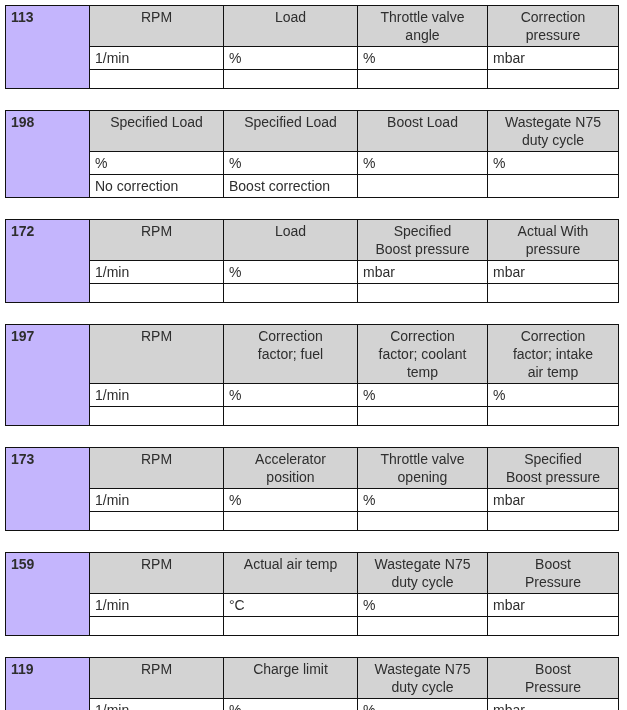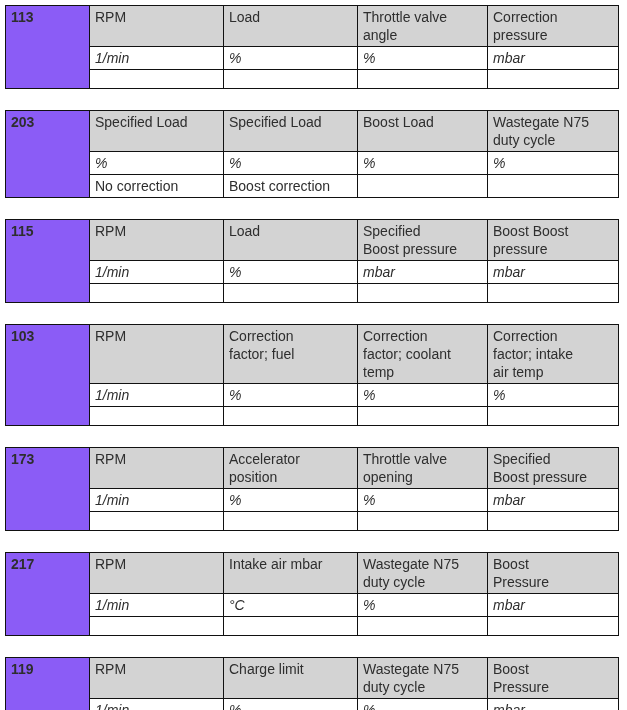--- a/index.html
+++ b/index.html
@@ -30,27 +30,28 @@
     padding: 2px 5px;
     overflow: hidden;
   }
   col.c0 { width: 84px; }
   col.c1 { width: 134px; }
   col.c2 { width: 134px; }
   col.c3 { width: 130px; }
   col.c4 { width: 131px; }
   td.num {
     font-weight: bold;
-    background: #8b5cf6;
+    background: #c4b5fd;
   }
   td.hdr {
     background: #d3d3d3;
     white-space: pre-line;
-  }
-  tr.unit-row td { height: 18px; font-style: italic; }
+    text-align: center;
+  }
+  tr.unit-row td { height: 18px; }
   tr.row3 td { height: 14px; }
 </style>
 </head>
 <body>
 
 <div id="page">
   <table class="block">
     <colgroup>
       <col class="c0">
         <col class="c1">
@@ -86,21 +87,21 @@
   <table class="block">
     <colgroup>
       <col class="c0">
         <col class="c1">
         <col class="c2">
         <col class="c3">
         <col class="c4">
     </colgroup>
     <tbody>
       <tr class="hdr-row">
-        <td class="num" rowspan="3">203</td>
+        <td class="num" rowspan="3">198</td>
         <td class="hdr">Specified Load</td>
         <td class="hdr">Specified Load</td>
         <td class="hdr">Boost Load</td>
         <td class="hdr">Wastegate N75
 duty cycle</td>
       </tr>
       <tr class="unit-row">
         <td class="unit">%</td>
         <td class="unit">%</td>
         <td class="unit">%</td>
@@ -118,26 +119,26 @@
   <table class="block">
     <colgroup>
       <col class="c0">
         <col class="c1">
         <col class="c2">
         <col class="c3">
         <col class="c4">
     </colgroup>
     <tbody>
       <tr class="hdr-row">
-        <td class="num" rowspan="3">115</td>
+        <td class="num" rowspan="3">172</td>
         <td class="hdr">RPM</td>
         <td class="hdr">Load</td>
         <td class="hdr">Specified
 Boost pressure</td>
-        <td class="hdr">Boost Boost
+        <td class="hdr">Actual With
 pressure</td>
       </tr>
       <tr class="unit-row">
         <td class="unit">1/min</td>
         <td class="unit">%</td>
         <td class="unit">mbar</td>
         <td class="unit">mbar</td>
       </tr>
       <tr class="row3">
         <td class="note"></td>
@@ -151,21 +152,21 @@
   <table class="block">
     <colgroup>
       <col class="c0">
         <col class="c1">
         <col class="c2">
         <col class="c3">
         <col class="c4">
     </colgroup>
     <tbody>
       <tr class="hdr-row">
-        <td class="num" rowspan="3">103</td>
+        <td class="num" rowspan="3">197</td>
         <td class="hdr">RPM</td>
         <td class="hdr">Correction
 factor; fuel</td>
         <td class="hdr">Correction
 factor; coolant
 temp</td>
         <td class="hdr">Correction
 factor; intake
 air temp</td>
       </tr>
@@ -221,23 +222,23 @@
   <table class="block">
     <colgroup>
       <col class="c0">
         <col class="c1">
         <col class="c2">
         <col class="c3">
         <col class="c4">
     </colgroup>
     <tbody>
       <tr class="hdr-row">
-        <td class="num" rowspan="3">217</td>
-        <td class="hdr">RPM</td>
-        <td class="hdr">Intake air mbar</td>
+        <td class="num" rowspan="3">159</td>
+        <td class="hdr">RPM</td>
+        <td class="hdr">Actual air temp</td>
         <td class="hdr">Wastegate N75
 duty cycle</td>
         <td class="hdr">Boost
 Pressure</td>
       </tr>
       <tr class="unit-row">
         <td class="unit">1/min</td>
         <td class="unit">°C</td>
         <td class="unit">%</td>
         <td class="unit">mbar</td>

